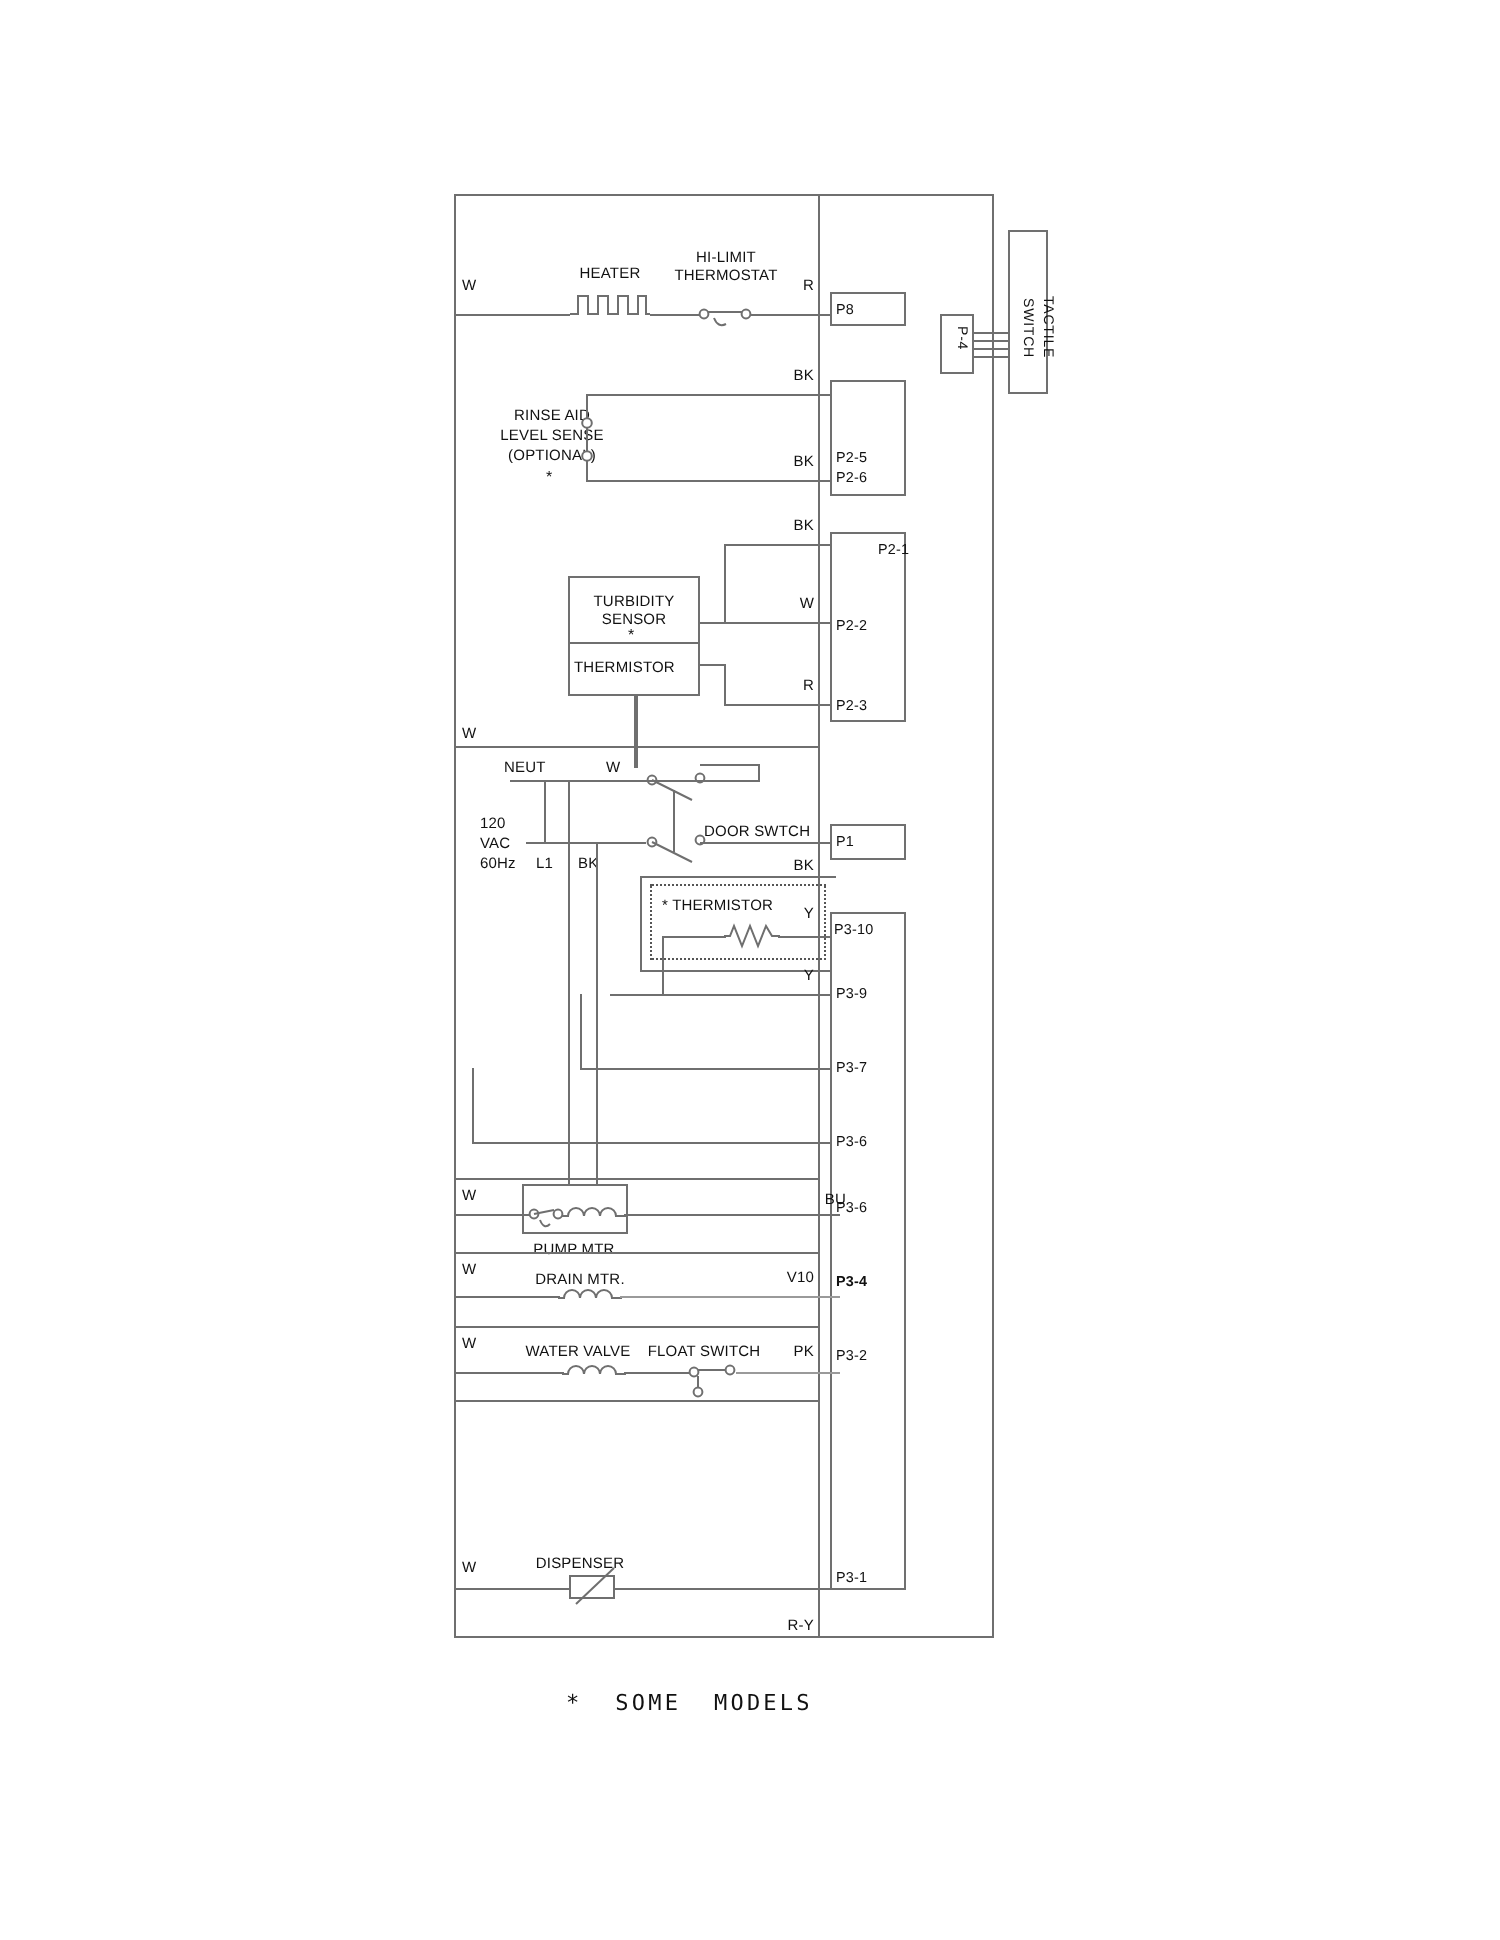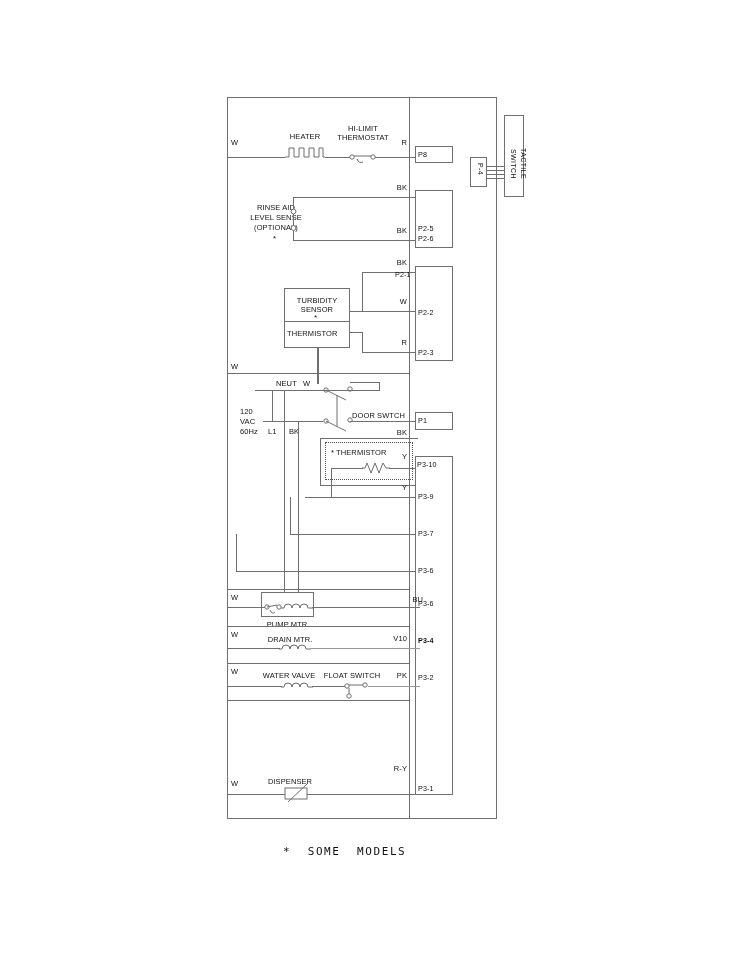--- a/index.html
+++ b/index.html
@@ -139,31 +139,31 @@
 
   <div class="ln" style="left:350px; top:332px; width:12px; height:1px;"></div>
   <div class="ln" style="left:362px; top:332px; width:1px; height:21px;"></div>
   <div class="ln" style="left:362px; top:352px; width:58px; height:1px;"></div>
 
   <div class="lbl r" style="left:407px; top:258px;">BK</div>
   <div class="lbl r" style="left:407px; top:297px;">W</div>
   <div class="lbl r" style="left:407px; top:338px;">R</div>
 
   <div class="box" style="left:415px; top:266px; width:38px; height:95px;"></div>
-  <div class="lbl pin" style="left:395px; top:270px;text-align:center;">P2-1</div>
+  <div class="lbl pin" style="left:439px; top:270px;text-align:center;">P2-1</div>
   <div class="lbl pin" style="left:418px; top:308px;">P2-2</div>
   <div class="lbl pin" style="left:418px; top:348px;">P2-3</div>
 
   <div class="ln" style="left:317px; top:348px; width:2px; height:36px;"></div>
 
   <div class="ln" style="left:227px; top:373px; width:182px; height:1px;"></div>
   <div class="lbl" style="left:231px; top:362px;">W</div>
 
   <div class="ln" style="left:255px; top:390px; width:68px; height:1px;"></div>
-  <div class="lbl" style="left:276px; top:379px;">NEUT</div>
+  <div class="lbl" style="left:252px; top:379px;">NEUT</div>
   <div class="lbl" style="left:303px; top:379px;">W</div>
 
   <div class="ln" style="left:263px; top:421px; width:60px; height:1px;"></div>
   <div class="lbl" style="left:240px; top:407px;">120</div>
   <div class="lbl" style="left:240px; top:417px;">VAC</div>
   <div class="lbl" style="left:240px; top:427px;">60Hz</div>
   <div class="lbl" style="left:268px; top:427px;">L1</div>
   <div class="lbl" style="left:289px; top:427px;">BK</div>
 
   <div class="ln" style="left:284px; top:390px; width:1px; height:215px;"></div>
@@ -273,21 +273,21 @@
   <div class="ln" style="left:227px; top:700px; width:182px; height:1px;"></div>
 
   <div class="lbl" style="left:231px; top:779px;">W</div>
   <div class="lbl c" style="left:290px; top:777px;">DISPENSER</div>
   <div class="ln" style="left:227px; top:794px; width:59px; height:1px;"></div>
   <svg style="left:285px; top:782px; width:36px; height:26px;">
     <rect x="0" y="6" width="22" height="11" fill="#fff" stroke="#6f6f6f"></rect>
     <line x1="3" y1="20" x2="22" y2="2"></line>
   </svg>
   <div class="ln" style="left:307px; top:794px; width:113px; height:1px;"></div>
-  <div class="lbl r" style="left:407px; top:764px;">R-Y</div>
+  <div class="lbl r" style="left:407px; top:808px;">R-Y</div>
 
   <div class="box" style="left:504px; top:115px; width:20px; height:82px;"></div>
   <div class="lbl vert" style="left:508px; top:134px; height:60px; font-size:7px; text-align:center;">TACTILE
 SWITCH</div>
 
   <div class="box" style="left:470px; top:157px; width:17px; height:30px;"></div>
   <div class="lbl vert" style="left:475px; top:163px; font-size:7px;">P-4</div>
 
   <div class="ln" style="left:487px; top:166px; width:17px; height:1px;"></div>
   <div class="ln" style="left:487px; top:170px; width:17px; height:1px;"></div>

